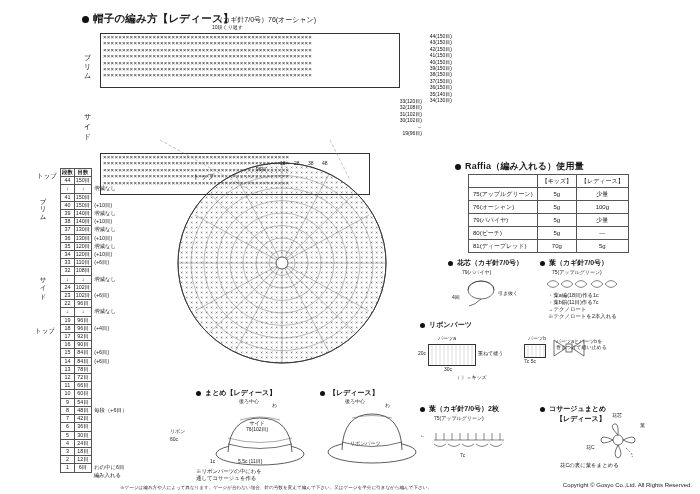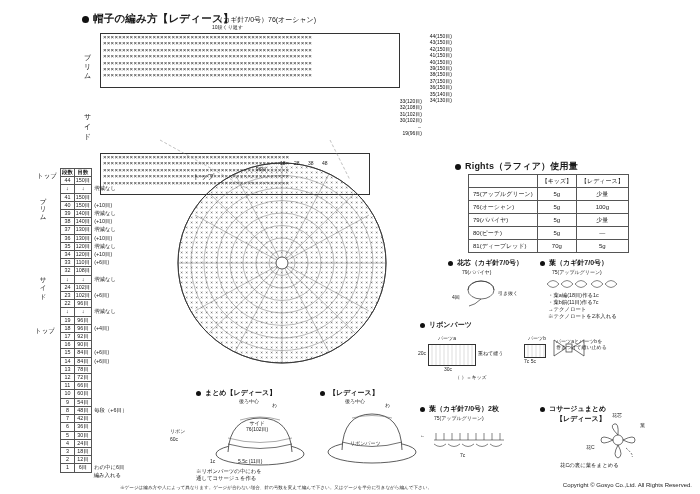--- a/index.html
+++ b/index.html
@@ -323,21 +323,21 @@
   </svg>
 </div>
 <div class="abs xtiny" style="left:280px;top:160px;">18</div>
 <div class="abs xtiny" style="left:294px;top:160px;">28</div>
 <div class="abs xtiny" style="left:308px;top:160px;">38</div>
 <div class="abs xtiny" style="left:322px;top:160px;">48</div>
 <div class="abs xtiny" style="left:256px;top:166px;">96目</div>
 <div class="abs mid" style="left:193px;top:172px;font-size:7px;">トップ</div>
 
 <div class="abs title" style="left:455px;top:160px;font-size:9px;">
-  <span class="bullet" style="width:6px;height:6px;"></span><span>Rights（ラフィア）使用量</span>
+  <span class="bullet" style="width:6px;height:6px;"></span><span>Raffia（編み入れる）使用量</span>
 </div>
 <div class="abs" style="left:468px;top:174px;">
   <table class="raffia">
     <tbody>
         <tr>
       <th></th>
       <th>【キッズ】</th>
       <th>【レディース】</th>
     </tr>
     <tr>

